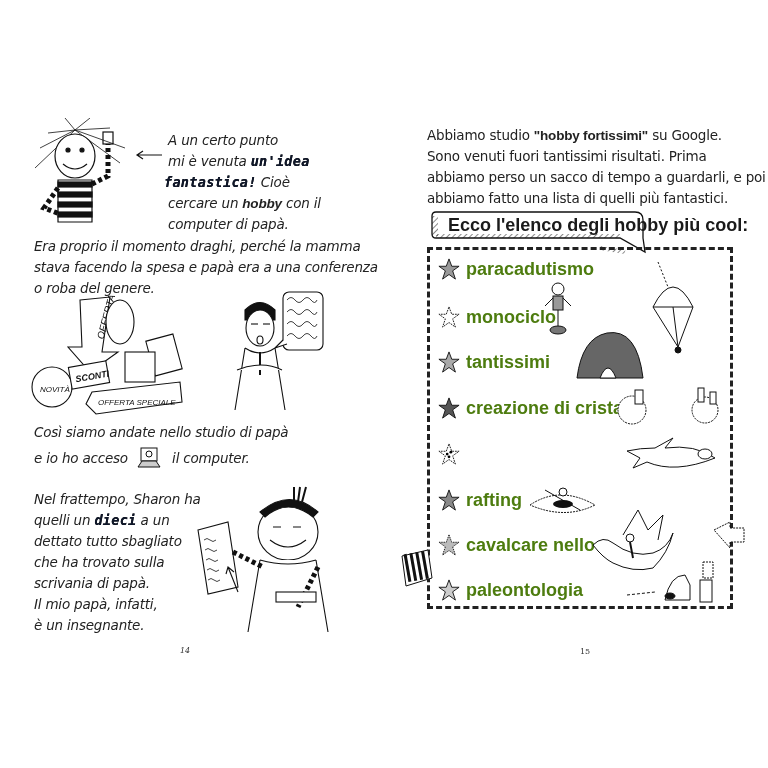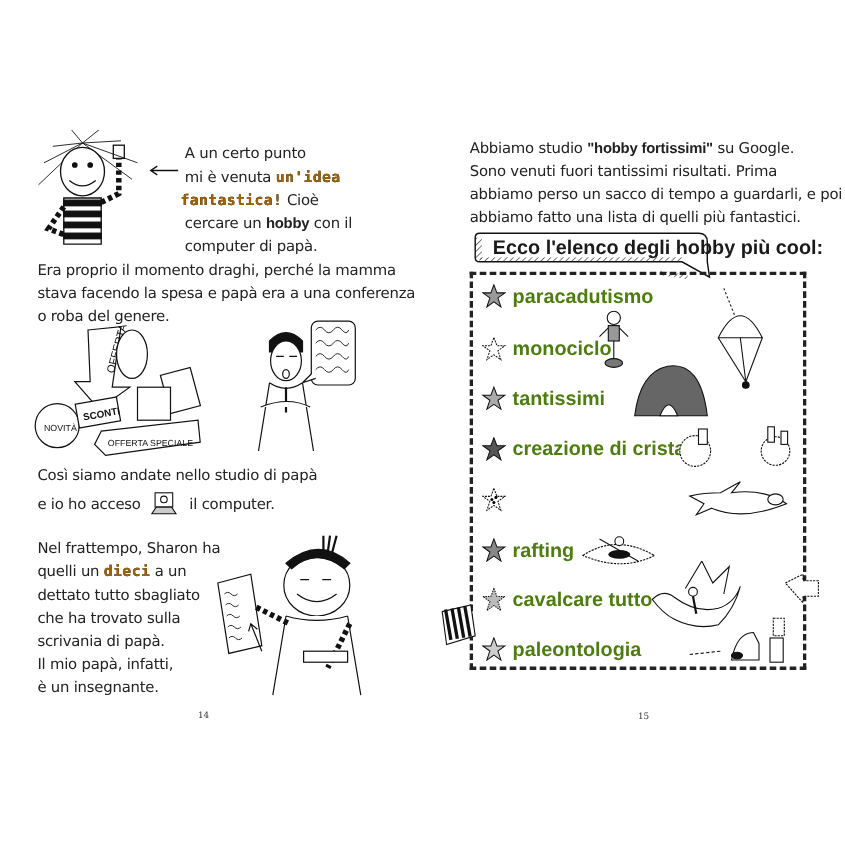--- a/index.html
+++ b/index.html
@@ -1,23 +1,23 @@
 <!DOCTYPE html>
 <html><head>
 <meta charset="utf-8">
 <style>
   html,body{margin:0;padding:0;background:#fff;}
   body{width:768px;height:768px;position:relative;overflow:hidden;font-family:"DejaVu Sans",sans-serif;color:#1a1a1a;}
-  .page{position:absolute;top:0;height:580px;width:384px;}
+  .page{position:absolute;top:0;height:580px;width:384px;font-style:italic;}
   .left{left:0;}
   .right{left:384px;}
   .hand{font-family:"DejaVu Sans",sans-serif;font-size:13.5px;letter-spacing:-0.2px;color:#222;}
   .line{position:absolute;white-space:nowrap;}
   .b{font-weight:bold;}
-  .dotted{font-weight:bold;font-family:"DejaVu Sans Mono",monospace;color:#a16207;text-shadow:0 0 0.6px #000;letter-spacing:0.3px;}
+  .dotted{font-weight:bold;font-family:"DejaVu Sans Mono",monospace;color:#0f172a;text-shadow:0 0 0.6px #000;letter-spacing:0.3px;}
   .pagenum{position:absolute;font-size:8px;color:#333;font-family:"DejaVu Serif",serif;text-align:right;}
   .illu{position:absolute;}
   
   .box{position:absolute;left:427px;top:247px;width:306px;height:362px;
        border:3px dashed #222;box-sizing:border-box;}
   .callout-text{position:absolute;left:449px;top:216px;font-family:"Liberation Sans",sans-serif;font-weight:bold;font-size:18px;}
   .item{position:absolute;left:438px;height:24px;display:flex;align-items:center;}
   .item .star{width:22px;height:22px;margin-right:6px;}
   .item .lbl{font-family:"Liberation Sans",sans-serif;font-weight:bold;font-size:18px;color:#4d7c0f;}
 </style>
@@ -216,21 +216,21 @@
   <div class="item" style="top:488px">
     <svg class="star" viewBox="0 0 24 24">
         <polygon points="12,1 15,9 23,9 16,14 19,23 12,18 5,23 8,14 1,9 9,9" fill="#888" stroke="#111"></polygon>
       </svg>
     <span class="lbl">rafting</span>
   </div>
   <div class="item" style="top:533px">
     <svg class="star" viewBox="0 0 24 24">
         <polygon points="12,1 15,9 23,9 16,14 19,23 12,18 5,23 8,14 1,9 9,9" fill="#bbb" stroke="#111" stroke-dasharray="1.5 1"></polygon>
       </svg>
-    <span class="lbl">cavalcare tutto</span>
+    <span class="lbl">cavalcare nello</span>
   </div>
   <div class="item" style="top:578px">
     <svg class="star" viewBox="0 0 24 24">
         <polygon points="12,1 15,9 23,9 16,14 19,23 12,18 5,23 8,14 1,9 9,9" fill="#ccc" stroke="#111"></polygon>
       </svg>
     <span class="lbl">paleontologia</span>
   </div>
 </div>
 
 <svg class="illu" style="left:648px;top:262px" width="50" height="95" viewBox="0 0 50 95">

